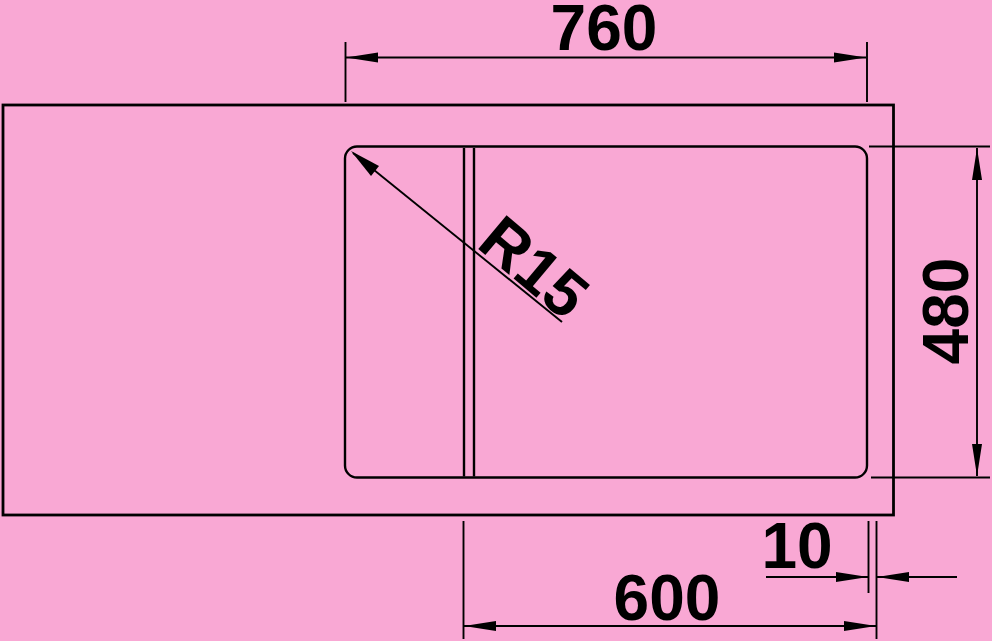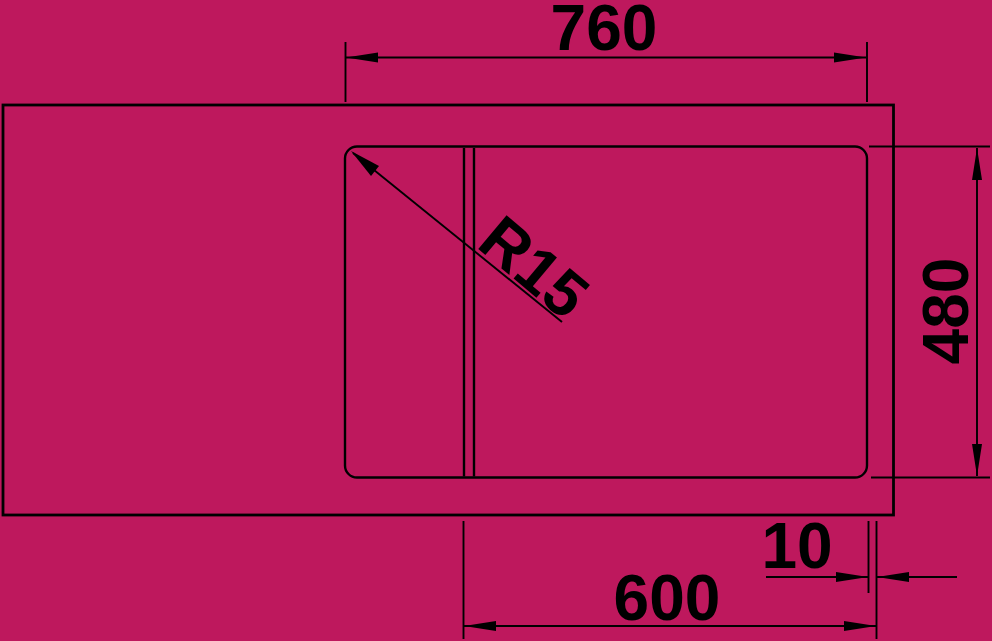--- a/index.html
+++ b/index.html
@@ -4,21 +4,21 @@
 <style>
   html, body {
     margin: 0;
     padding: 0;
     background: #ffffff;
   }
   .stage {
     position: relative;
     width: 992px;
     height: 641px;
-    background: #be185d;
+    background: #f9a8d4;
     overflow: hidden;
   }
   svg { display: block; }
   .outline-thick {
     fill: none;
     stroke: #000000;
     stroke-width: 2.8px;
   }
   .outline-med {
     fill: none;

